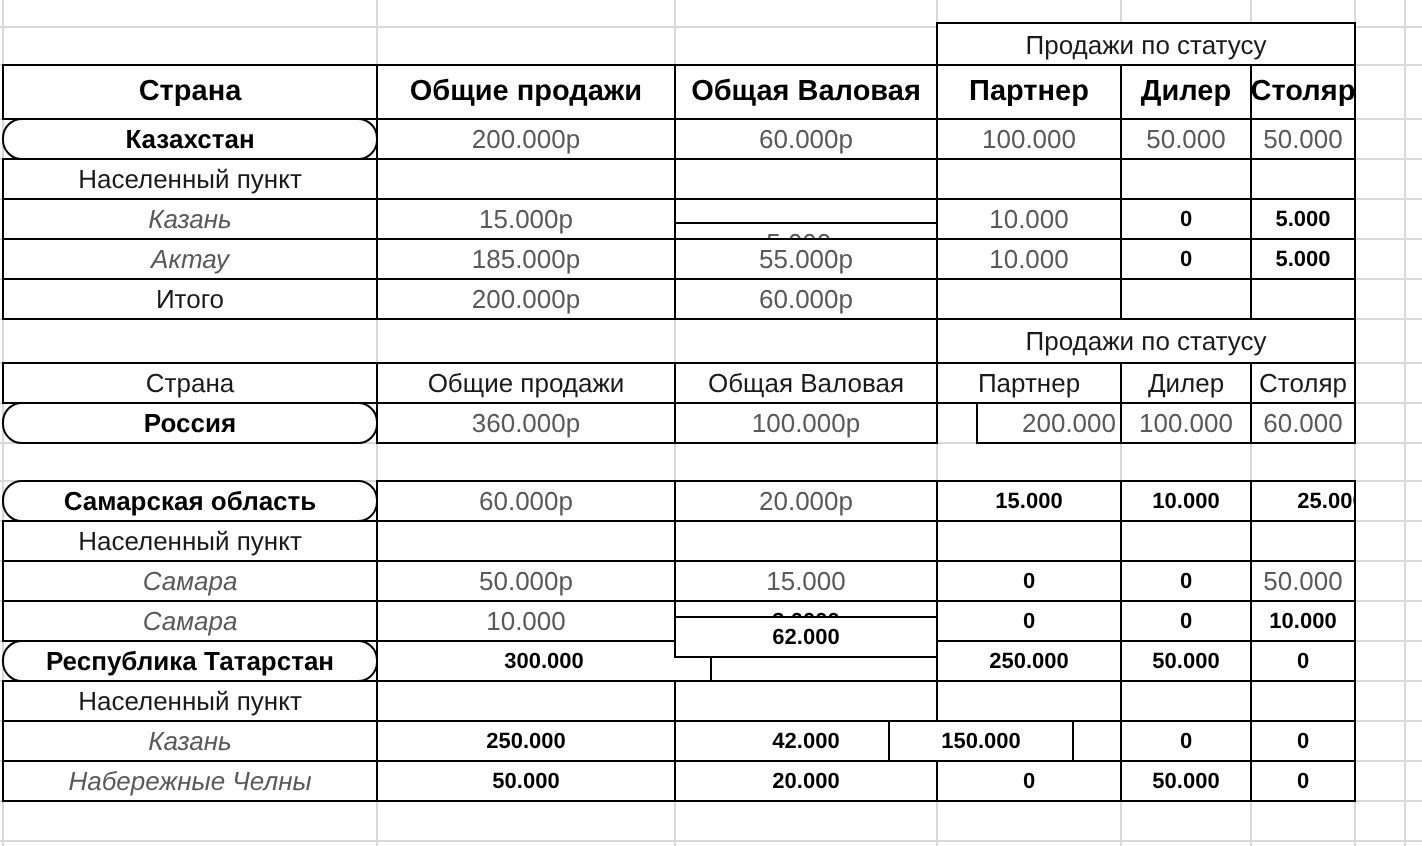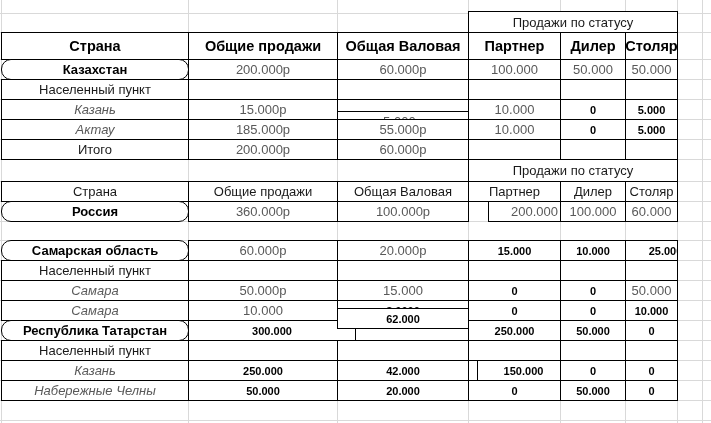--- a/index.html
+++ b/index.html
@@ -140,21 +140,21 @@
       <div class="cell bnum box" style="left: 625px; top: 320px; width: 53px; height: 21px;">0</div>
       <div class="cell lbl box" style="left: 1px; top: 340px; width: 188px; height: 21px;">Населенный пункт</div>
       <div class="cell num box" style="left: 188px; top: 340px; width: 150px; height: 21px;"></div>
       <div class="cell num box" style="left: 337px; top: 340px; width: 132px; height: 21px;"></div>
       <div class="cell num box" style="left: 468px; top: 340px; width: 93px; height: 21px;"></div>
       <div class="cell num box" style="left: 560px; top: 340px; width: 66px; height: 21px;"></div>
       <div class="cell num box" style="left: 625px; top: 340px; width: 53px; height: 21px;"></div>
       <div class="cell it box" style="left: 1px; top: 360px; width: 188px; height: 21px;">Казань</div>
       <div class="cell bnum box" style="left: 188px; top: 360px; width: 150px; height: 21px;">250.000</div>
       <div class="cell bnum box" style="left: 337px; top: 360px; width: 132px; height: 21px;">42.000</div>
-      <div class="cell bnum box" style="left: 477px; top: 360px; width: 93px; height: 21px;">150.000</div>
+      <div class="cell bnum box" style="left: 444px; top: 360px; width: 93px; height: 21px;">150.000</div>
       <div class="cell bnum box" style="left: 560px; top: 360px; width: 66px; height: 21px;">0</div>
       <div class="cell bnum box" style="left: 625px; top: 360px; width: 53px; height: 21px;">0</div>
       <div class="cell it box" style="left: 1px; top: 380px; width: 188px; height: 21px;">Набережные Челны</div>
       <div class="cell bnum box" style="left: 188px; top: 380px; width: 150px; height: 21px;">50.000</div>
       <div class="cell bnum box" style="left: 337px; top: 380px; width: 132px; height: 21px;">20.000</div>
       <div class="cell bnum box" style="left: 468px; top: 380px; width: 93px; height: 21px;">0</div>
       <div class="cell bnum box" style="left: 560px; top: 380px; width: 66px; height: 21px;">50.000</div>
       <div class="cell bnum box" style="left: 625px; top: 380px; width: 53px; height: 21px;">0</div>
     </div>
 </div>

